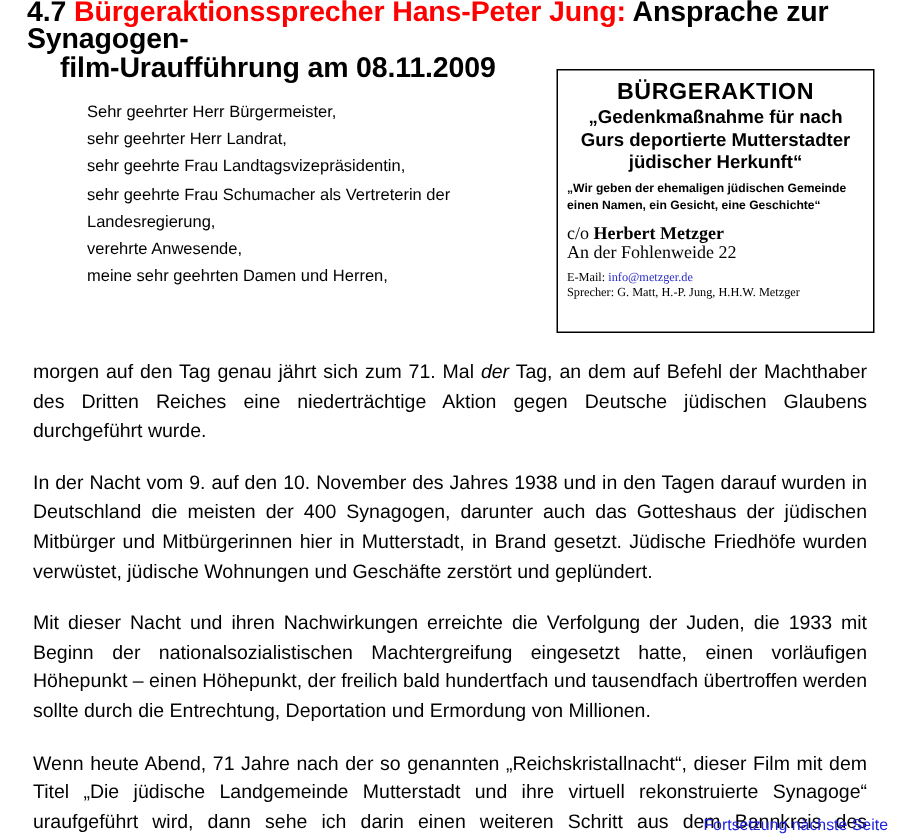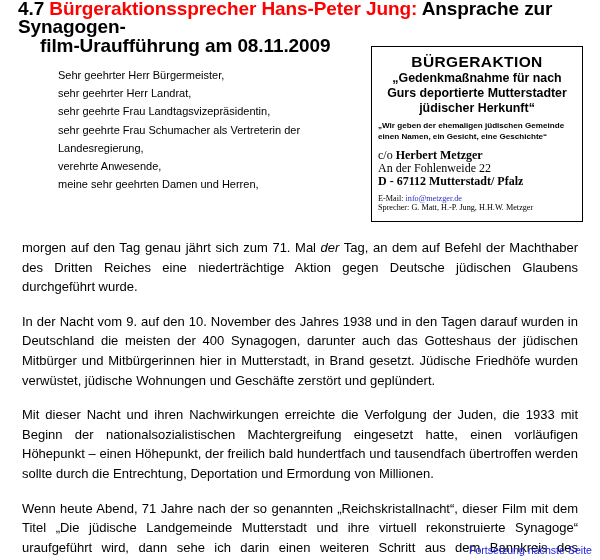--- a/index.html
+++ b/index.html
@@ -161,21 +161,20 @@
     <div>Gurs deportierte Mutterstadter</div>
     <div>jüdischer Herkunft“</div>
   </div>
   <div class="ad-quote">
     <div>„Wir geben der ehemaligen jüdischen Gemeinde</div>
     <div>einen Namen, ein Gesicht, eine Geschichte“</div>
   </div>
   <div class="ad-addr">
     <div><span>c/o </span><span class="b">Herbert Metzger</span></div>
     <div>An der Fohlenweide 22</div>
-    <div class="b">D - 67112 Mutterstadt/ Pfalz</div>
   </div>
   <div class="ad-contact">
     <div><span>E-Mail: </span><span class="mail">info@metzger.de</span></div>
     <div>Sprecher: G. Matt, H.-P. Jung,  H.H.W. Metzger</div>
   </div>
 </div>
 
 <div class="body-text">
   <p><span>morgen auf den Tag genau jährt sich zum 71. Mal </span><i>der</i><span> Tag, an dem auf Befehl der Machthaber des Dritten Reiches eine niederträchtige Aktion gegen Deutsche jüdischen Glaubens durchgeführt wurde.</span></p>
   <p>In der Nacht vom 9. auf den 10. November des Jahres 1938 und in den Tagen darauf wurden in Deutschland die meisten der 400 Synagogen, darunter auch das Gotteshaus der jüdischen Mitbürger und Mitbürgerinnen hier in Mutterstadt, in Brand gesetzt. Jüdische Friedhöfe wurden verwüstet, jüdische Wohnungen und Geschäfte zerstört und geplündert.</p>

